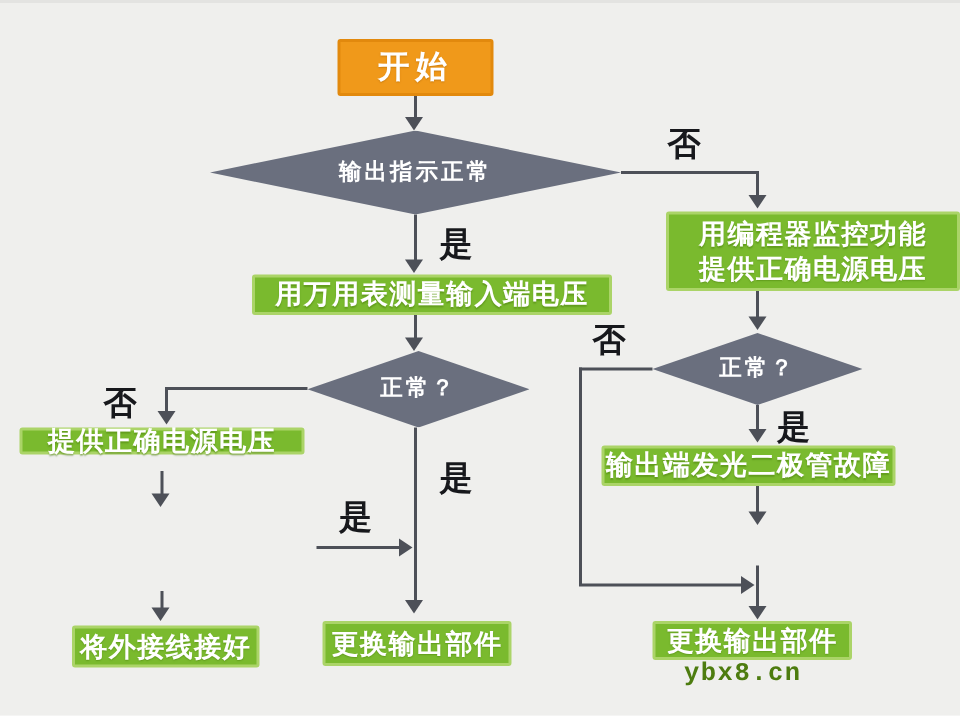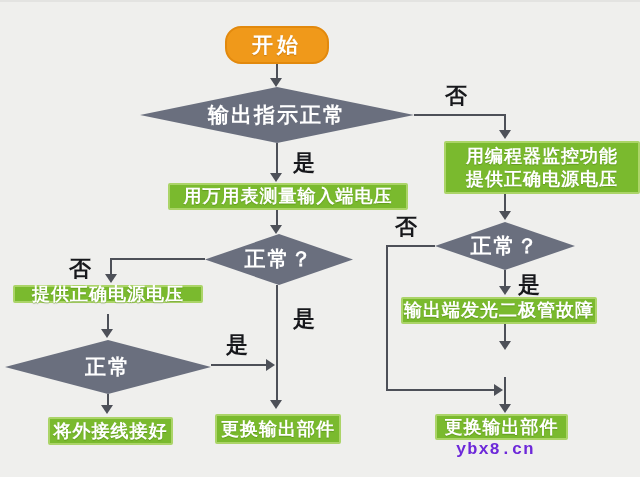--- a/index.html
+++ b/index.html
@@ -27,37 +27,37 @@
   .node{
     position:absolute;
     display:flex;align-items:center;justify-content:center;
     text-align:center;
     color:#fff;font-weight:bold;
     line-height:1.25;
   }
   .start{
     background:var(--start-fill);
     border:2px solid var(--start-border);
-    border-radius:16px;
+    border-radius:2px;
     font-size:21px;
     letter-spacing:4px;
     text-shadow:0 1px 1px rgba(160,90,0,.45);
   }
   .process{
     background:var(--process-fill);
     border:2px solid var(--process-border);
     border-radius:2px;
     font-size:18px;
     letter-spacing:1px;
     text-shadow:0 1px 1px rgba(60,110,0,.4);
   }
   .decision{
     background:var(--decision-fill);
     clip-path:polygon(50% 0,100% 50%,50% 100%,0 50%);
-    font-size:21px;
+    font-size:15px;
     letter-spacing:2px;
   }
   .hline,.vline{position:absolute;background:var(--connector);}
   .hline{height:2px;}
   .vline{width:2px;}
   .ah-down{
     position:absolute;width:0;height:0;
     border-left:6px solid transparent;
     border-right:6px solid transparent;
     border-top:9px solid var(--connector);
@@ -71,21 +71,21 @@
   .edge-label{
     position:absolute;
     font-size:22px;font-weight:bold;
     color:var(--label-color);
   }
   .watermark{
     position:absolute;
     font-family:"Liberation Mono","DejaVu Sans Mono",monospace;
     font-weight:bold;
     font-size:17px;
-    color:#6d28d9;
+    color:#4d7c0f;
     letter-spacing:1px;
   }
 </style>
 </head>
 <body>
 
 <div class="canvas">
 
   <div class="node start" style="left:225px;top:24px;width:104px;height:38px;">开始</div>
 
@@ -97,21 +97,20 @@
   </div>
 
   <div class="node process" style="left:168px;top:181px;width:240px;height:27px;">用万用表测量输入端电压</div>
 
   <div class="node decision" style="left:435px;top:220px;width:140px;height:48px;">正常？</div>
 
   <div class="node decision" style="left:205px;top:232px;width:148px;height:51px;">正常？</div>
 
   <div class="node process" style="left:13px;top:283px;width:190px;height:18px;">提供正确电源电压</div>
 
-  <div class="node decision" style="left:5px;top:338px;width:206px;height:54px;">正常</div>
 
   <div class="node process" style="left:48px;top:415px;width:125px;height:28px;">将外接线接好</div>
 
   <div class="node process" style="left:215px;top:412px;width:126px;height:30px;">更换输出部件</div>
 
   <div class="node process" style="left:401px;top:295px;width:196px;height:27px;">输出端发光二极管故障</div>
 
 
   <div class="node process" style="left:435px;top:412px;width:133px;height:26px;">更换输出部件</div>
 

